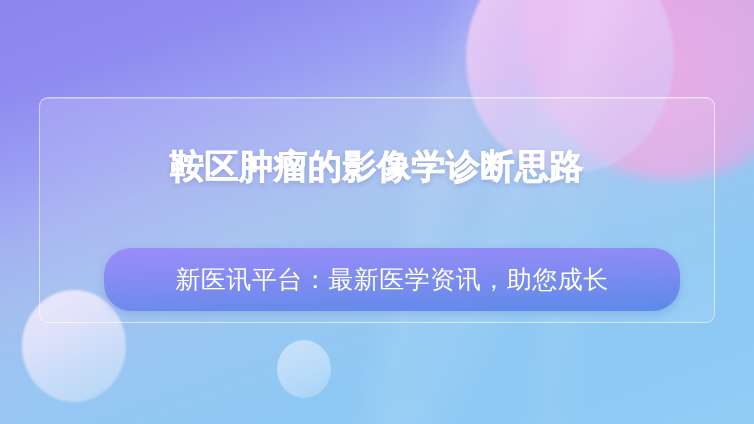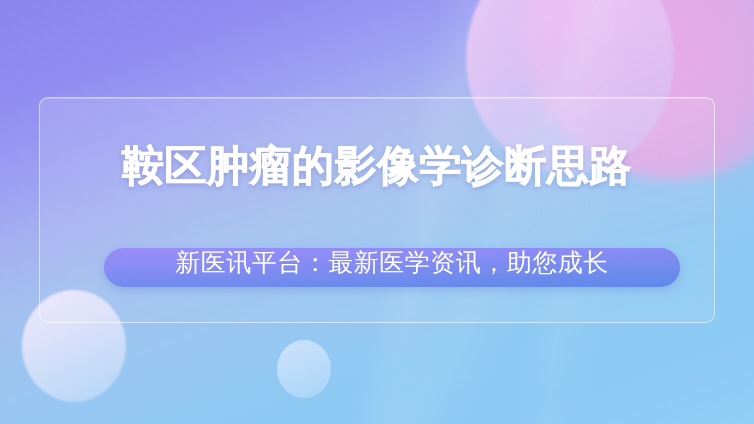--- a/index.html
+++ b/index.html
@@ -122,42 +122,42 @@
   }
 
   
   .title {
     position: absolute;
     left: 0;
     right: 0;
     top: 141px;
     text-align: center;
     color: #ffffff;
-    font-size: 42px;
+    font-size: 34px;
     line-height: 50px;
     font-weight: 700;
     letter-spacing: 0.5px;
     font-family: "DejaVu Sans", "Liberation Sans", sans-serif;
     text-shadow:
       0 2px 5px rgba(88, 86, 180, 0.35),
       0 0 1px rgba(255,255,255,0.6);
     white-space: nowrap;
     -webkit-text-stroke: 0.7px #ffffff;
   }
 
   
   .subtitle-pill {
     position: absolute;
     left: 104px;
     top: 248px;
     width: 576px;
-    height: 39px;
+    height: 63px;
     border-radius: 27px;
     display: flex;
-    align-items: flex-start;
+    align-items: center;
     justify-content: center;
     background: linear-gradient(178deg,
       #9a8df6 0%,
       #8f8cf5 22%,
       #7e8bf1 50%,
       #6a8bec 78%,
       #5d8ae9 100%);
     box-shadow: 0 3px 10px rgba(70, 80, 180, 0.22);
     box-sizing: border-box;
   }

